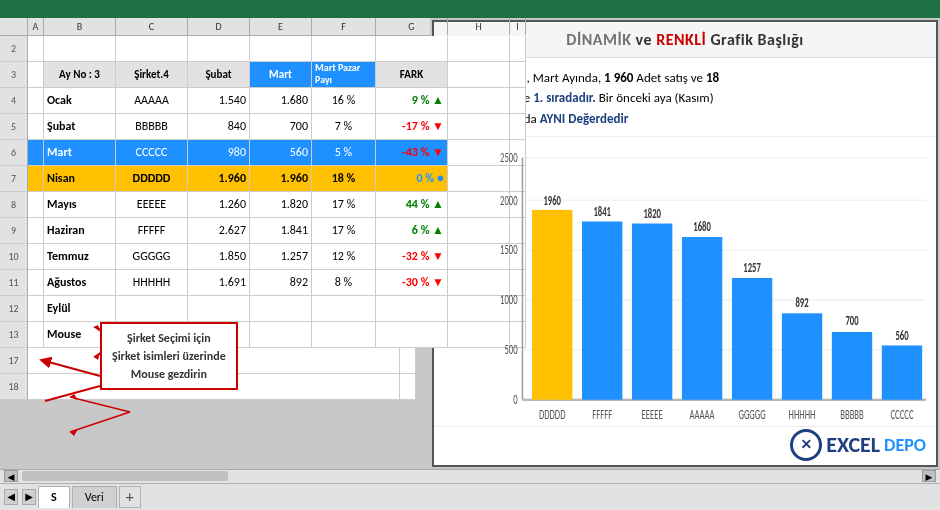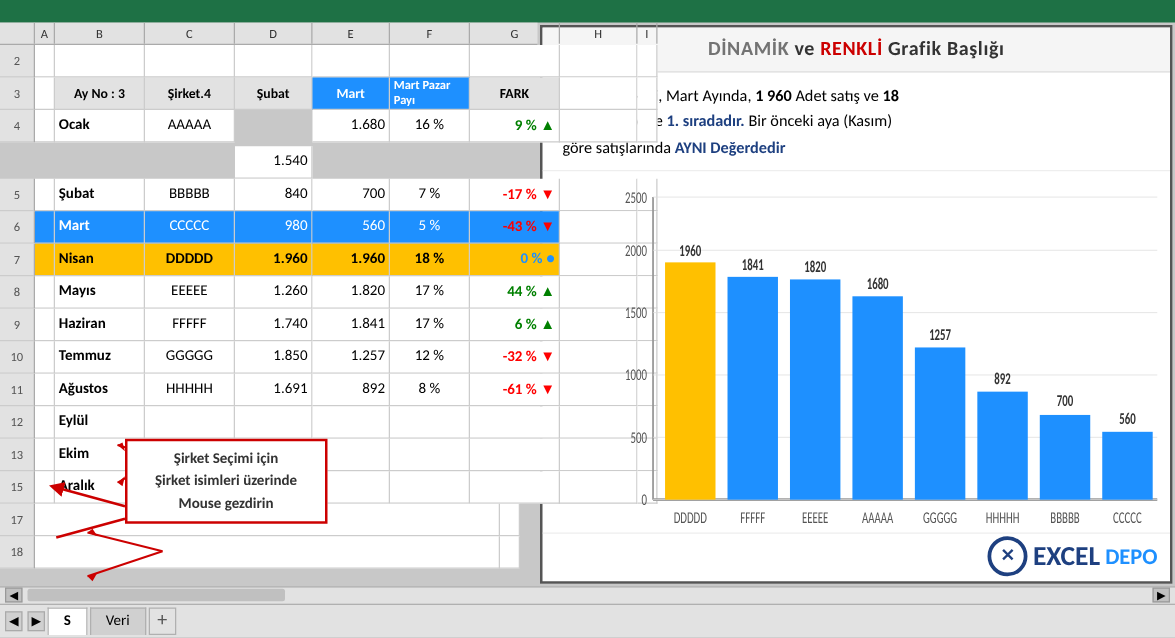--- a/index.html
+++ b/index.html
@@ -169,21 +169,21 @@
         <div class="data-cell center" style="width:72px; font-weight:bold; font-size:11px; background:#e2e2e2;">FARK</div>
         <div class="data-cell" style="width:62px;"></div>
         <div class="data-cell" style="width:16px;"></div>
       </div>
 
       <div class="row-container">
         <div class="data-cell center" style="width:28px; background:#e2e2e2; font-size:10px; color:#555; border-right:1px solid #aaa;">4</div>
         <div class="data-cell" style="width:16px;"></div>
         <div class="data-cell" style="width:72px; font-weight:bold;">Ocak</div>
         <div class="data-cell center" style="width:72px;">AAAAA</div>
-        <div class="data-cell right" style="width:62px;margin-top:29px;">1.540</div>
+        <div class="data-cell right" style="width:62px;">1.540</div>
         <div class="data-cell right" style="width:62px;">1.680</div>
         <div class="data-cell center" style="width:64px;">16 %</div>
         <div class="data-cell right" style="width:72px; color:green; font-weight:bold;">9 % ▲</div>
         <div class="data-cell" style="width:62px;"></div>
         <div class="data-cell" style="width:16px;"></div>
       </div>
 
       <div class="row-container">
         <div class="data-cell center" style="width:28px; background:#e2e2e2; font-size:10px; color:#555; border-right:1px solid #aaa;">5</div>
         <div class="data-cell" style="width:16px;"></div>
@@ -234,21 +234,21 @@
         <div class="data-cell right" style="width:72px; color:green; font-weight:bold;">44 % ▲</div>
         <div class="data-cell" style="width:62px;"></div>
         <div class="data-cell" style="width:16px;"></div>
       </div>
 
       <div class="row-container">
         <div class="data-cell center" style="width:28px; background:#e2e2e2; font-size:10px; color:#555; border-right:1px solid #aaa;">9</div>
         <div class="data-cell" style="width:16px;"></div>
         <div class="data-cell" style="width:72px; font-weight:bold;">Haziran</div>
         <div class="data-cell center" style="width:72px;">FFFFF</div>
-        <div class="data-cell right" style="width:62px;">1.740</div>
+        <div class="data-cell right" style="width:62px;">2.627</div>
         <div class="data-cell right" style="width:62px;">1.841</div>
         <div class="data-cell center" style="width:64px;">17 %</div>
         <div class="data-cell right" style="width:72px; color:green; font-weight:bold;">6 % ▲</div>
         <div class="data-cell" style="width:62px;"></div>
         <div class="data-cell" style="width:16px;"></div>
       </div>
 
       <div class="row-container">
         <div class="data-cell center" style="width:28px; background:#e2e2e2; font-size:10px; color:#555; border-right:1px solid #aaa;">10</div>
         <div class="data-cell" style="width:16px;"></div>
@@ -263,21 +263,21 @@
       </div>
 
       <div class="row-container">
         <div class="data-cell center" style="width:28px; background:#e2e2e2; font-size:10px; color:#555; border-right:1px solid #aaa;">11</div>
         <div class="data-cell" style="width:16px;"></div>
         <div class="data-cell" style="width:72px; font-weight:bold;">Ağustos</div>
         <div class="data-cell center" style="width:72px;">HHHHH</div>
         <div class="data-cell right" style="width:62px;">1.691</div>
         <div class="data-cell right" style="width:62px;">892</div>
         <div class="data-cell center" style="width:64px;">8 %</div>
-        <div class="data-cell right" style="width:72px; color:red; font-weight:bold;">-61 % ▼</div>
+        <div class="data-cell right" style="width:72px; color:red; font-weight:bold;">-30 % ▼</div>
         <div class="data-cell" style="width:62px;"></div>
         <div class="data-cell" style="width:16px;"></div>
       </div>
 
       <div class="row-container" style="position:relative;">
         <div class="data-cell center" style="width:28px; background:#e2e2e2; font-size:10px; color:#555; border-right:1px solid #aaa;">12</div>
         <div class="data-cell" style="width:16px;"></div>
         <div class="data-cell" style="width:72px; font-weight:bold;">Eylül</div>
         <div class="data-cell center" style="width:72px;"></div>
         <div class="data-cell right" style="width:62px;"></div>
@@ -286,60 +286,48 @@
         <div class="data-cell right" style="width:72px;"></div>
         <div class="data-cell" style="width:62px;"></div>
         <div class="data-cell" style="width:16px;"></div>
       </div>
 
       <div style="position:relative;">
 
         <div class="row-container">
           <div class="data-cell center" style="width:28px; background:#e2e2e2; font-size:10px; color:#555; border-right:1px solid #aaa;">13</div>
           <div class="data-cell" style="width:16px;"></div>
-          <div class="data-cell" style="width:72px; font-weight:bold;">Ekim</div>
+          <div class="data-cell" style="width:72px; font-weight:bold;">Mouse</div>
           <div class="data-cell center" style="width:72px;"></div>
           <div class="data-cell right" style="width:62px;"></div>
           <div class="data-cell right" style="width:62px;"></div>
           <div class="data-cell center" style="width:64px;"></div>
           <div class="data-cell right" style="width:72px;"></div>
           <div class="data-cell" style="width:62px;"></div>
           <div class="data-cell" style="width:16px;"></div>
         </div>
 
 
-        <div class="row-container">
-          <div class="data-cell center" style="width:28px; background:#e2e2e2; font-size:10px; color:#555; border-right:1px solid #aaa;">15</div>
-          <div class="data-cell" style="width:16px;"></div>
-          <div class="data-cell" style="width:72px; font-weight:bold;">Aralık</div>
-          <div class="data-cell center" style="width:72px;"></div>
-          <div class="data-cell right" style="width:62px;"></div>
-          <div class="data-cell right" style="width:62px;"></div>
-          <div class="data-cell center" style="width:64px;"></div>
-          <div class="data-cell right" style="width:72px;"></div>
-          <div class="data-cell" style="width:62px;"></div>
-          <div class="data-cell" style="width:16px;"></div>
-        </div>
 
 
         <div class="row-container">
           <div class="data-cell center" style="width:28px; background:#e2e2e2; font-size:10px; color:#555; border-right:1px solid #aaa;">17</div>
           <div class="data-cell" style="width:372px;"></div>
           <div class="data-cell" style="width:16px;"></div>
         </div>
 
         <div class="row-container">
           <div class="data-cell center" style="width:28px; background:#e2e2e2; font-size:10px; color:#555; border-right:1px solid #aaa;">18</div>
           <div class="data-cell" style="width:372px;"></div>
           <div class="data-cell" style="width:16px;"></div>
         </div>
 
         <div style="position:absolute; top:0px; left:100px; display:flex; flex-direction:column; gap:6px; z-index:10;">
 
-          <div style="border:2px solid #c00; background:white; padding:5px 22px; font-size:12px; font-weight:bold; text-align:center; line-height:1.5; color:#333;">
+          <div style="border:2px solid #c00; background:white; padding:5px 10px; font-size:12px; font-weight:bold; text-align:center; line-height:1.5; color:#333;">
             <span>Şirket Seçimi için<br>Şirket isimleri üzerinde<br>Mouse gezdirin</span>
           </div>
 
           <div style="position:relative; height:10px;">
             <svg style="position:absolute; left:-65px; top:-40px;" width="70" height="50">
               <line x1="65" y1="20" x2="10" y2="5" stroke="#c00" stroke-width="2" marker-end="url(#arr)"></line>
               <line x1="65" y1="30" x2="10" y2="45" stroke="#c00" stroke-width="2"></line>
               <defs>
                 <marker id="arr" markerWidth="6" markerHeight="6" refX="3" refY="3" orient="auto">
                   <path d="M0,0 L6,3 L0,6 Z" fill="#c00"></path>

